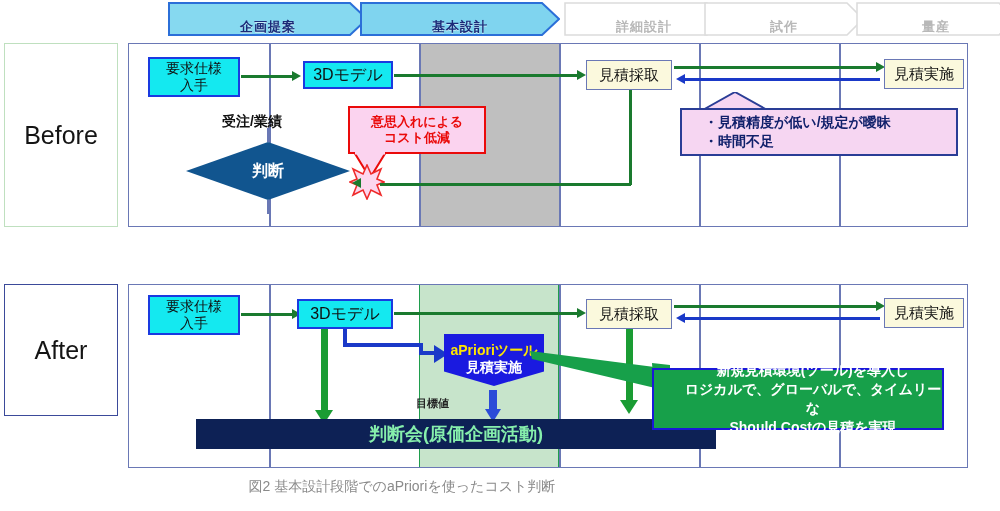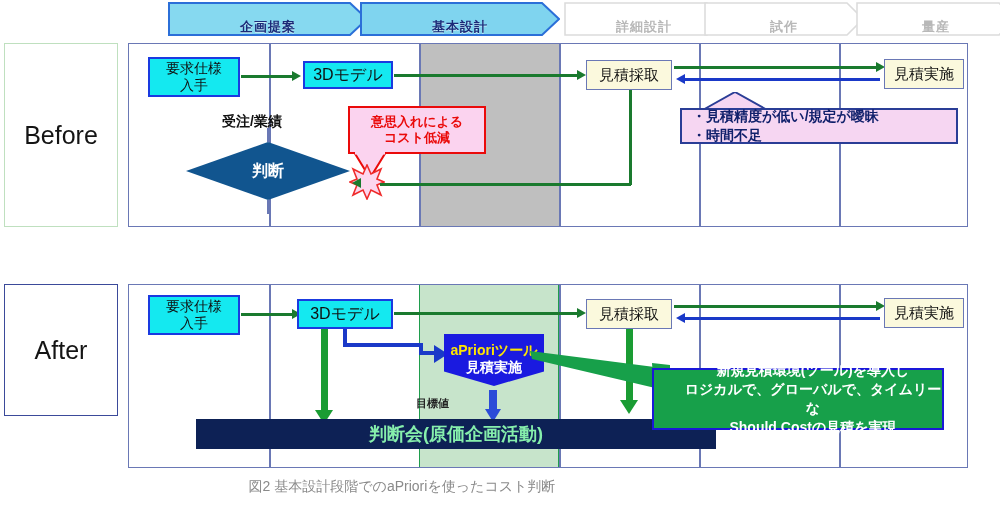--- a/index.html
+++ b/index.html
@@ -96,25 +96,25 @@
 
   
   .callout{position:absolute;box-sizing:border-box;}
   #callout-pink-left{
     left:340px;top:106px;width:138px;height:48px;
     background:#fbd3ef;border:2px solid #ea0a0a;
     color:#ea0a0a;font-size:13px;font-weight:bold;line-height:1.25;
     display:flex;align-items:center;justify-content:center;text-align:center;margin-left:8px;
   }
   #callout-pink-right{
-    left:680px;top:108px;width:278px;height:36px;
+    left:680px;top:108px;width:278px;height:48px;
     background:#f6d6f2;border:2px solid #2a3d96;
     color:#10206b;font-size:14px;font-weight:bold;line-height:1.35;
     display:flex;flex-direction:column;justify-content:center;
-    padding-left:10px;text-align:left;
+    padding-left:22px;text-align:left;
   }
   #callout-green{
     left:652px;top:368px;width:292px;height:62px;
     background:#17a04a;border:2px solid #1a18d8;
     color:#ffffff;font-size:14px;font-weight:bold;line-height:1.35;
     display:flex;flex-direction:column;align-items:center;justify-content:center;
     text-align:center;
     padding-left:30px;
   }
   .starburst{

